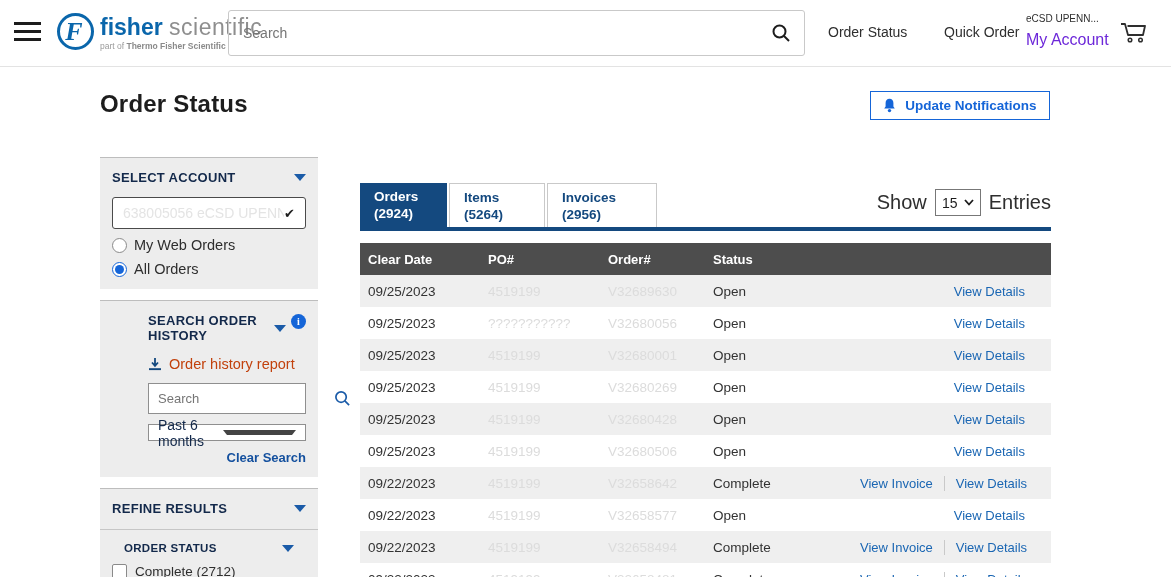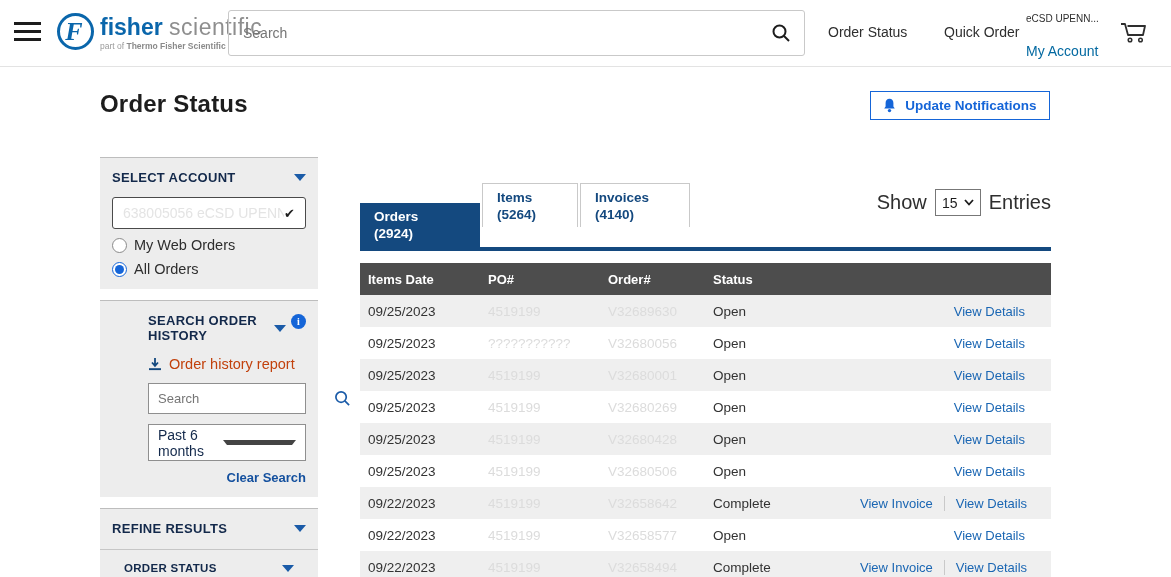--- a/index.html
+++ b/index.html
@@ -27,21 +27,21 @@
   .header-search input { flex:1; border:none; outline:none; font-size:14px; color:#444;
                          padding-left:14px; background:transparent;
                          font-family:"Liberation Sans", sans-serif; }
   .header-search-btn { width:46px; height:100%; display:flex; align-items:center;
                        justify-content:center; cursor:pointer; background:transparent; border:none; }
   .hnav { position:absolute; top:24px; font-size:14px; color:#2e2e2e; cursor:pointer; }
   .hnav-order { left:828px; }
   .hnav-quick { left:944px; }
   .account-block { position:absolute; left:1026px; top:13px; cursor:pointer; }
   .account-org { font-size:10px; color:#2e2e2e; }
-  .account-label { font-size:14px; color:#0369a1; margin-top:19px; }
+  .account-label { font-size:16px; color:#6d28d9; margin-top:7px; }
   .cart-btn { position:absolute; left:1118px; top:18px; background:none; border:none; cursor:pointer; }
 
   
   .page-title { position:absolute; left:100px; top:90px; font-size:24px; font-weight:bold;
                 color:#1d1d1d; letter-spacing:.2px; }
   .notif-btn { position:absolute; left:870px; top:91px; width:180px; height:29px;
                background:#fff; border:1px solid #1565d8; display:flex; align-items:center;
                justify-content:center; gap:9px; cursor:pointer; }
   .notif-btn span { color:#1565d8; font-size:13.5px; font-weight:bold; }
 
@@ -70,21 +70,21 @@
   .radio.sel::after { content:""; width:9px; height:9px; border-radius:50%; background:#1565d8; }
 
   .report-link { margin-top:13px; display:flex; align-items:center; gap:7px; cursor:pointer; }
   .report-link span { font-size:14.5px; color:#c2410c; }
   .sb-search { margin-top:11px; height:31px; background:#fff; border:1px solid #8f8f8f;
                display:flex; align-items:center; }
   .sb-search input { flex:1; border:none; outline:none; padding-left:9px; font-size:13px;
                      color:#444; background:transparent; font-family:"Liberation Sans", sans-serif; }
   .sb-search-btn { width:32px; height:100%; background:none; border:none; display:flex;
                    align-items:center; justify-content:center; cursor:pointer; }
-  .sb-select { margin-top:10px; height:37px; background:#fff; border:1px solid #8f8f8f;
+  .sb-select { margin-top:10px; height:17px; background:#fff; border:1px solid #8f8f8f;
                display:flex; align-items:center; padding:0 9px; cursor:pointer; }
   .sb-select span { flex:1; font-size:14px; color:#13294b; }
   .sb-select .caret { width:0; height:0; border-left:4px solid transparent;
                       border-right:4px solid transparent; border-top:5px solid #444; }
   .clear-link { margin-top:9px; text-align:right; font-size:13px; font-weight:bold;
                 color:#14509e; cursor:pointer; }
 
   .sb-block.refine { padding:12px 0 0 0; height:160px; }
   .refine .sb-head { padding:0 12px; }
   .sb-div { height:1px; background:#c6c6c6; margin-top:13px; }
@@ -92,21 +92,21 @@
   .check-row { display:flex; align-items:center; gap:8px; margin-top:10px; cursor:pointer; }
   .check-row:first-of-type { margin-top:14px; }
   .checkbox { width:15px; height:15px; background:#fff; border:1px solid #8a8a8a; border-radius:2px; }
   .check-row .lbl { font-size:13.5px; color:#2e2e2e; }
 
   
   .main { position:absolute; left:360px; top:183px; width:691px; }
   .tab-row { display:flex; align-items:flex-start; }
   .tab { height:44px; padding:6px 0 0 14px; cursor:pointer; font-size:13.5px; font-weight:bold; }
   .tab .cnt { font-weight:bold; margin-top:2px; }
-  .tab.active { width:120px; background:#14497f; color:#fff;margin-top:20px; }
+  .tab.active { width:87px; background:#14497f; color:#fff; }
   .tab.plain { background:#fff; border:1px solid #c9c9c9; border-bottom:none; color:#14497f; margin-left:2px; }
   .tab.items { width:96px; }
   .tab.invoices { width:110px; }
   .show-group { margin-left:auto; display:flex; align-items:center; gap:8px; margin-top:6px; }
   .show-group .txt { font-size:20px; color:#2e2e2e; }
   .show-select { width:46px; height:27px; border:1px solid #777; background:#fff; display:flex;
                  align-items:center; justify-content:center; gap:6px; cursor:pointer; }
   .show-select span { font-size:14px; color:#1c1c1c; }
   .tab-underline { height:4px; background:#14497f; }
 
@@ -262,39 +262,39 @@
     <div class="tab active">
       <div>Orders</div>
       <div class="cnt">(2924)</div>
     </div>
     <div class="tab plain items">
       <div>Items</div>
       <div class="cnt">(5264)</div>
     </div>
     <div class="tab plain invoices">
       <div>Invoices</div>
-      <div class="cnt">(4140)</div>
+      <div class="cnt">(2956)</div>
     </div>
 
     <div class="show-group">
       <span class="txt">Show</span>
       <div class="show-select">
         <span>15</span>
         <svg width="10" height="7" viewBox="0 0 10 7">
           <path d="M1 1 L5 5.5 L9 1" fill="none" stroke="#1c1c1c" stroke-width="1.8"></path>
         </svg>
       </div>
       <span class="txt">Entries</span>
     </div>
   </div>
   <div class="tab-underline"></div>
 
   <div class="table">
     <div class="t-head">
-      <div>Items Date</div>
+      <div>Clear Date</div>
       <div>PO#</div>
       <div>Order#</div>
       <div>Status</div>
       <div></div>
     </div>
 
     <div class="t-row">
       <div>09/25/2023</div>
       <div class="faint">4519199</div>
       <div class="faint">V32689630</div>

